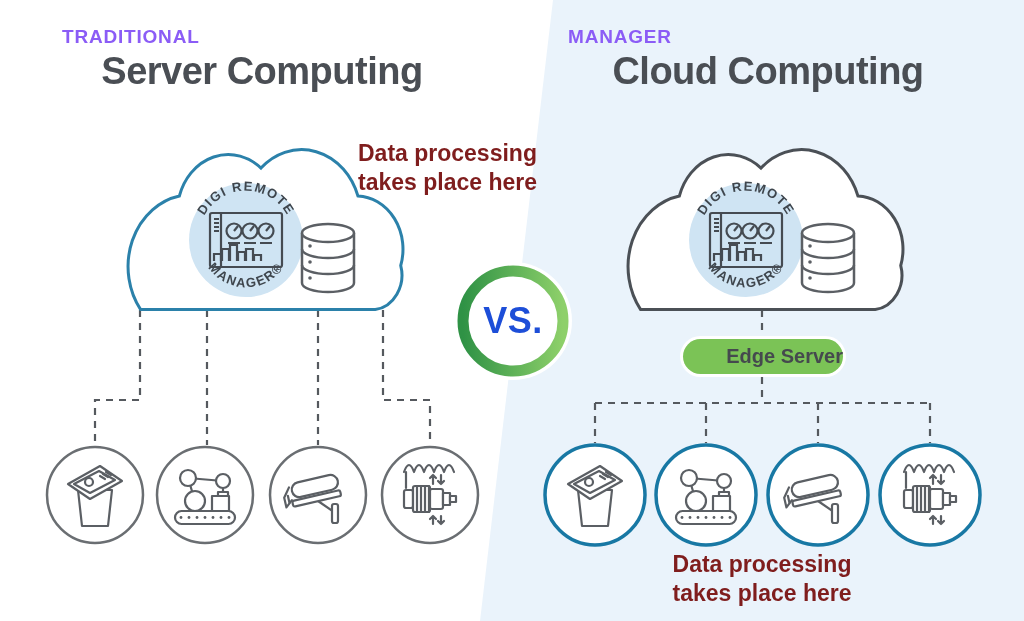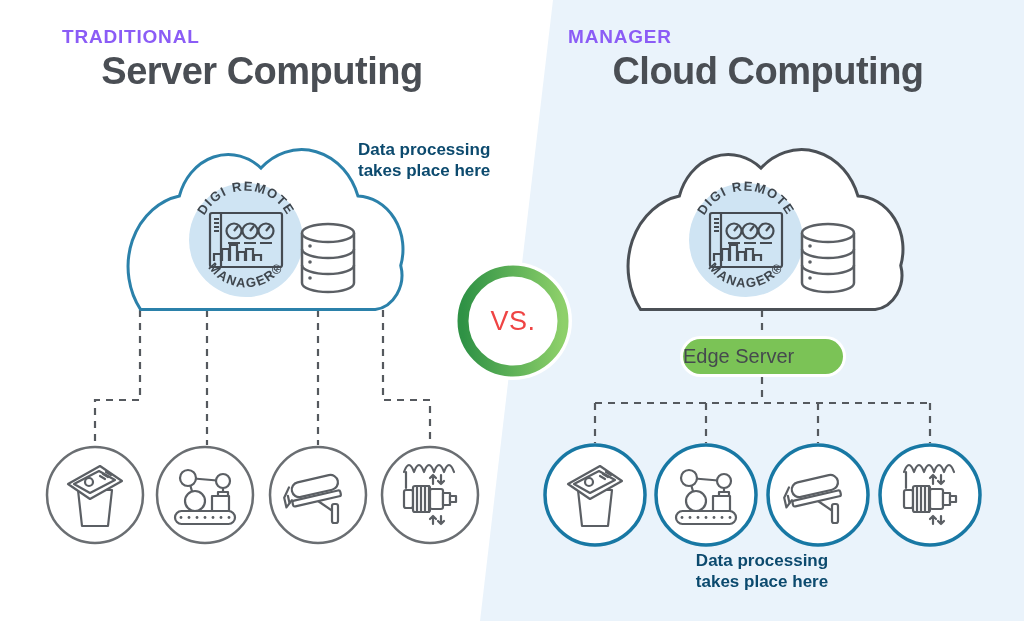--- a/index.html
+++ b/index.html
@@ -15,34 +15,34 @@
   svg.diagram{position:absolute;left:0;top:0;z-index:1;}
   .eyebrow{
     position:absolute;z-index:2;width:400px;text-align:left;
     font-size:19px;font-weight:bold;color:#8b5cf6;letter-spacing:0.8px;
   }
   .big-title{
     position:absolute;z-index:2;width:460px;text-align:center;
     font-size:38px;font-weight:bold;color:#4a4e54;letter-spacing:-0.5px;
   }
   .annotation{
-    position:absolute;z-index:2;font-size:17px;font-weight:bold;
-    color:#0c4a6e;line-height:1.24;white-space:pre-line;
+    position:absolute;z-index:2;font-size:23px;font-weight:bold;
+    color:#7f1d1d;line-height:1.24;white-space:pre-line;
   }
   .annotation.right{width:240px;text-align:center;}
   .edge-pill{
     position:absolute;z-index:2;left:683px;top:339px;width:160px;height:35px;
     background:#7bc356;border-radius:18px;box-shadow:0 0 0 3px #ffffff;
-    display:flex;align-items:center;justify-content:flex-start;
-    font-size:20px;font-weight:normal;color:#45494e;
+    display:flex;align-items:center;justify-content:flex-end;
+    font-size:20px;font-weight:bold;color:#45494e;
   }
   .vs-label{
     position:absolute;z-index:2;left:463px;top:297px;width:100px;height:48px;
     display:flex;align-items:center;justify-content:center;
-    font-size:27px;font-weight:normal;color:#ef4444;letter-spacing:0.5px;
+    font-size:36px;font-weight:bold;color:#1d4ed8;letter-spacing:0.5px;
   }
   .dash path{stroke:#55595e;stroke-width:2.2;fill:none;stroke-dasharray:7 6;}
   .cloud-left{fill:#ffffff;stroke:#2b81aa;stroke-width:3;}
   .cloud-right{fill:#ffffff;stroke:#4b5056;stroke-width:3;}
   .badge-arc{font-family:"Liberation Sans",sans-serif;font-size:13px;font-weight:bold;
     fill:#3e454c;letter-spacing:1.5px;text-anchor:middle;}
   .dev-circle-left{fill:#ffffff;stroke:#6a6e72;stroke-width:2.5;}
   .dev-circle-right{fill:#ffffff;stroke:#1878a4;stroke-width:3.5;}
 </style>
 </head>

